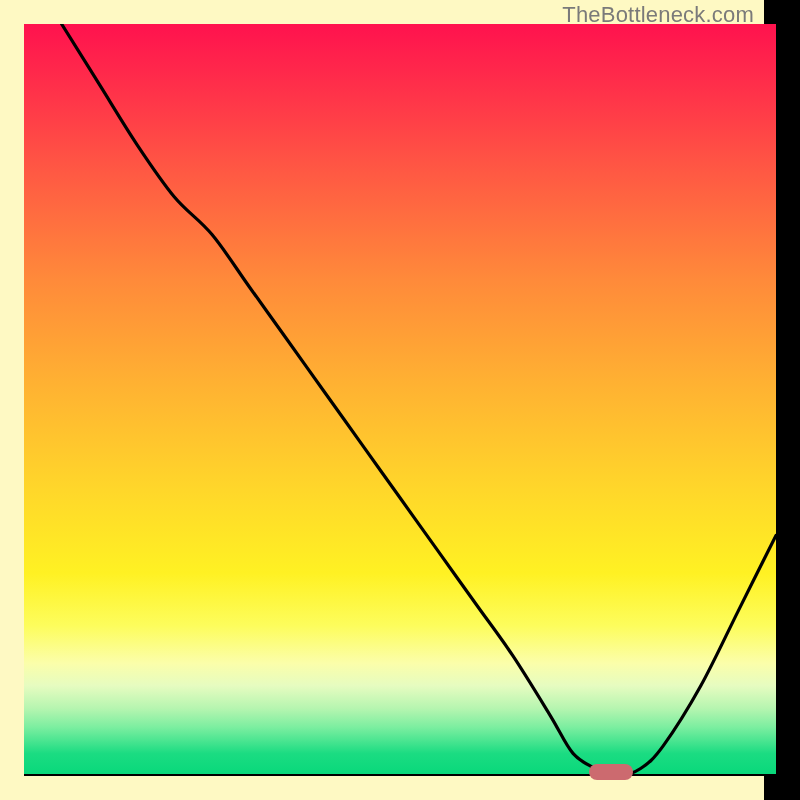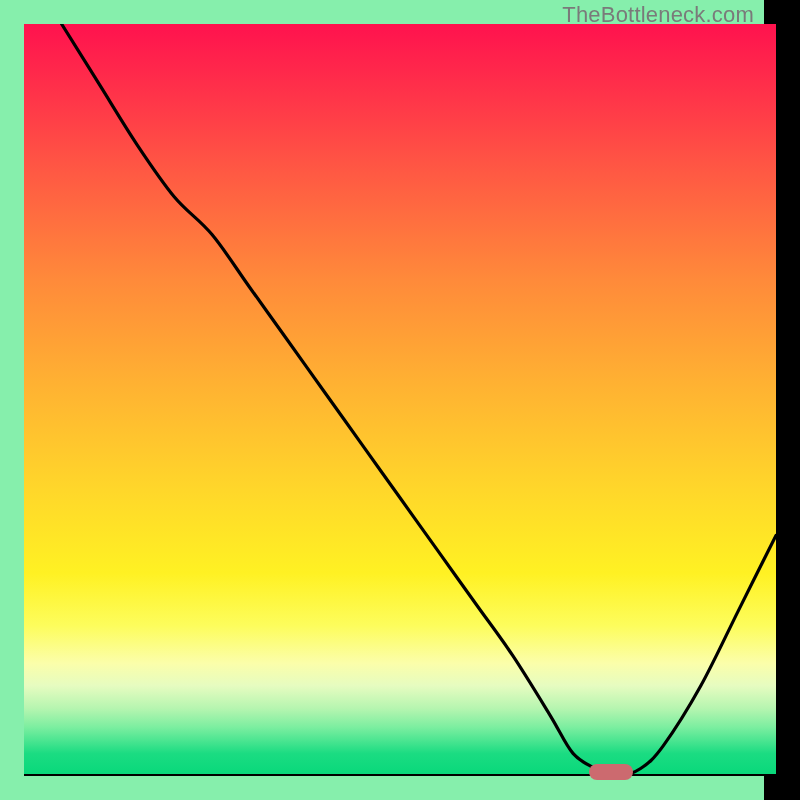--- a/index.html
+++ b/index.html
@@ -10,21 +10,21 @@
     background: #000;
     font-family: Arial, Helvetica, sans-serif;
     overflow: hidden;
   }
   .frame {
     position: absolute;
     left: 0;
     top: 0;
     width: 764px;
     height: 800px;
-    background: #86efac;
+    background: #fef9c3;
   }
   .plot {
     position: absolute;
     left: 24px;
     top: 24px;
     width: 752px;
     height: 752px;
     
     background: linear-gradient(
       to bottom,

